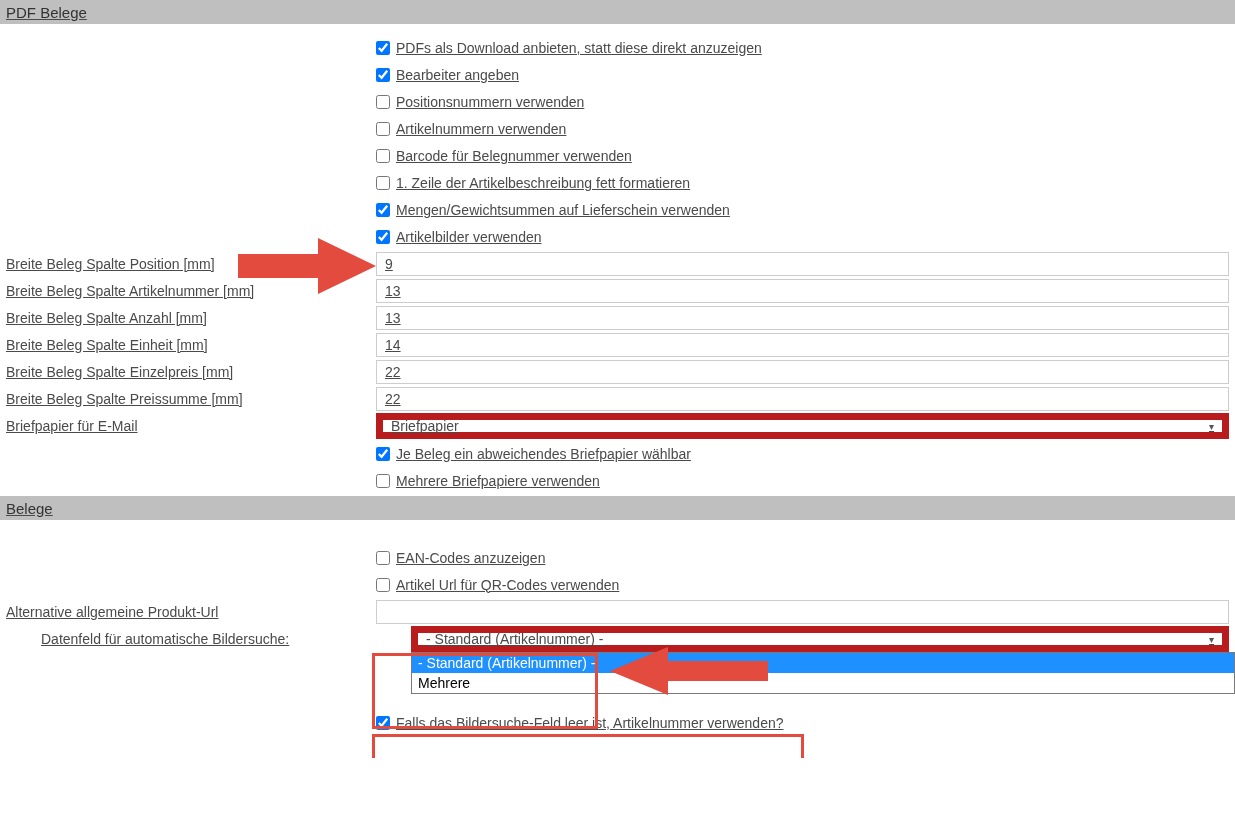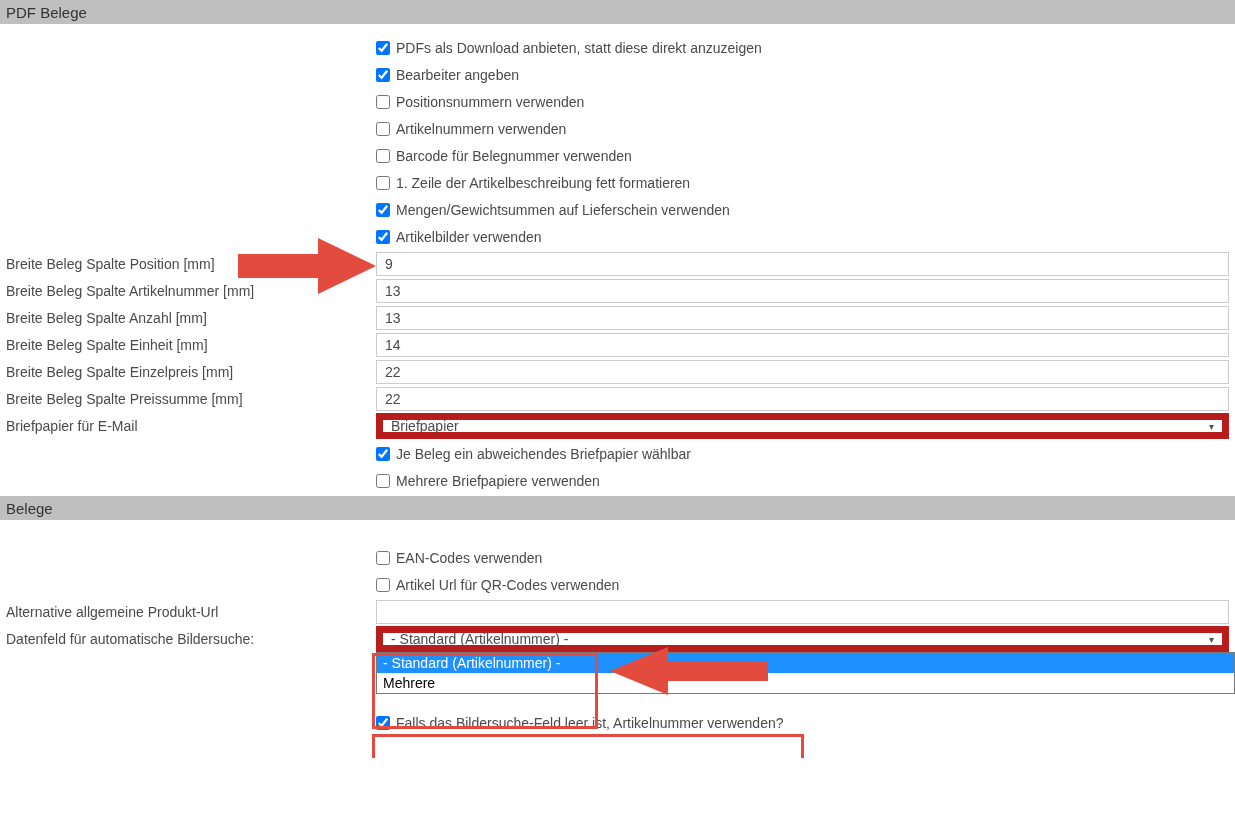--- a/index.html
+++ b/index.html
@@ -90,21 +90,21 @@
       color: #000;
     }
     .dropdown-open .opt {
       padding: 2px 6px;
       white-space: nowrap;
     }
     .dropdown-open .opt.hl {
       background: #1e90ff;
       color: #fff;
     }
-    .rel-container { position: relative; }
+    .rel-container { position: relative; text-decoration: underline; }
   </style>
 </head>
 <body>
 
 <div class="rel-container">
 
   <div class="section-header">
     <span>PDF Belege</span>
   </div>
   <div class="form-body">
@@ -236,40 +236,40 @@
   <div class="section-header">
     <span>Belege</span>
   </div>
   <div class="form-body">
     <div class="spacer"></div>
     <div id="art-checks">
         <div class="row checkbox-row">
           <div class="label-col"></div>
           <div class="value-col">
             <input type="checkbox" style="">
-            <span class="checkbox-label">EAN-Codes verwenden</span>
+            <span class="checkbox-label">EAN-Codes anzuzeigen</span>
           </div>
         </div>
         <div class="row checkbox-row">
           <div class="label-col"></div>
           <div class="value-col">
             <input type="checkbox" style="">
             <span class="checkbox-label">Artikel Url für QR-Codes verwenden</span>
           </div>
         </div>
       </div>
 
     <div class="row">
       <div class="label-col">Alternative allgemeine Produkt-Url</div>
       <div class="value-col">
         <input type="text" value="" style="">
       </div>
     </div>
 
-    <div class="row" style="position:relative;">
+    <div class="row" style="position:relative;margin-left:35px;">
       <div class="label-col">Datenfeld für automatische Bildersuche:</div>
       <div class="value-col" style="position:relative;">
         <div class="select" id="datenfeld-select">
           <span>- Standard (Artikelnummer) -</span>
           <span class="caret">▾</span>
         </div>
 
         <div class="dropdown-open" id="datenfeld-dropdown" style="left:0; top:26px; width:100%;">
           <div class="opt hl">- Standard (Artikelnummer) -</div>
           <div class="opt">Mehrere</div>

